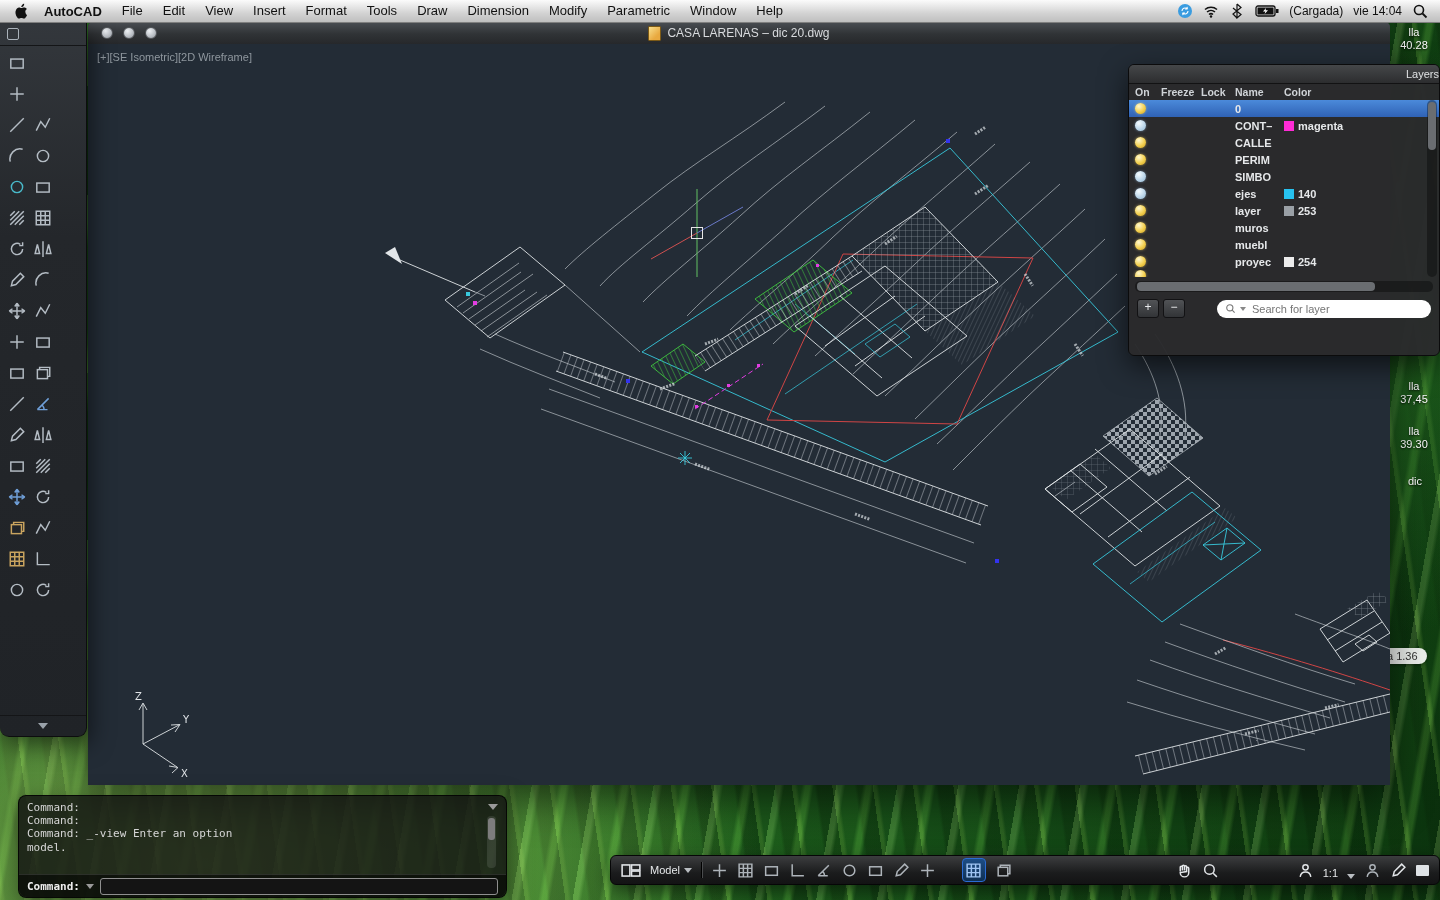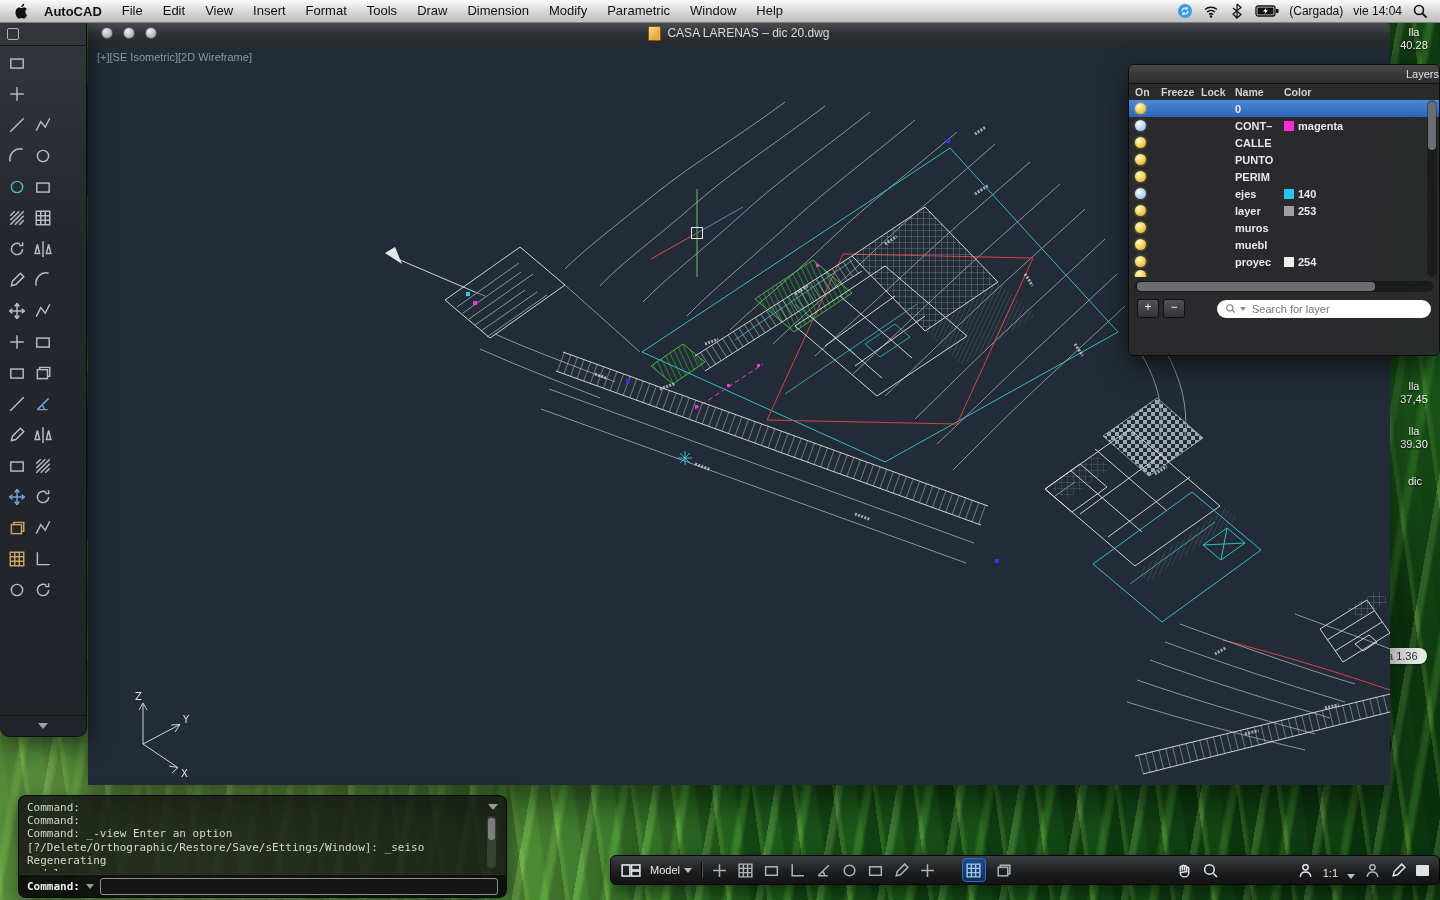--- a/index.html
+++ b/index.html
@@ -575,31 +575,31 @@
         <span>CALLE</span>
         <span class="lcolor">
             <i class="swatch"></i>
             <em style="font-style:normal"></em>
           </span>
       </div>
       <div class="lrow">
         <span class="bulb"></span>
           <span></span>
           <span></span>
-        <span>PUNTO</span>
+        <span>PERIM</span>
         <span class="lcolor">
             <i class="swatch"></i>
             <em style="font-style:normal"></em>
           </span>
       </div>
       <div class="lrow">
-        <span class="bulb"></span>
-          <span></span>
-          <span></span>
-        <span>PERIM</span>
+        <span class="bulb dim"></span>
+          <span></span>
+          <span></span>
+        <span>SIMBO</span>
         <span class="lcolor">
             <i class="swatch"></i>
             <em style="font-style:normal"></em>
           </span>
       </div>
       <div class="lrow">
         <span class="bulb dim"></span>
           <span></span>
           <span></span>
         <span>ejes</span>
@@ -670,21 +670,20 @@
         <input type="text" placeholder="Search for layer" style="">
       </div>
     </div>
   </div>
 
   <div class="cmdwin">
     <div class="cmd-hist">
       <div>Command:</div>
       <div>Command:</div>
       <div>Command: _-view Enter an option</div>
-      <div>[?/Delete/Orthographic/Restore/Save/sEttings/Window]: _seiso Regenerating</div>
       <div>model.</div>
     </div>
     <span class="cmd-disc"></span>
     <div class="cscroll">
         <span class="thumb"></span>
       </div>
     <div class="cmd-prompt">
       <span class="plabel">Command:</span>
       <span class="chev"></span>
       <input type="text" style="">

